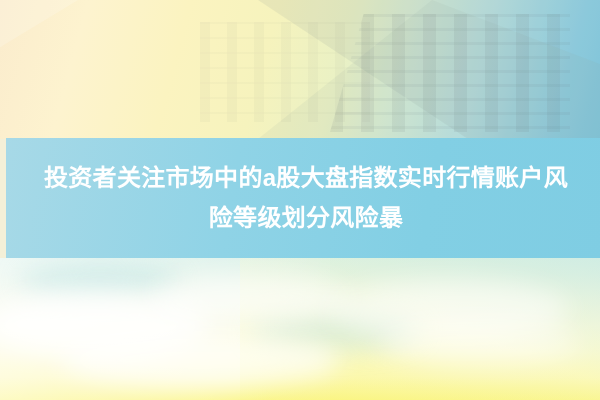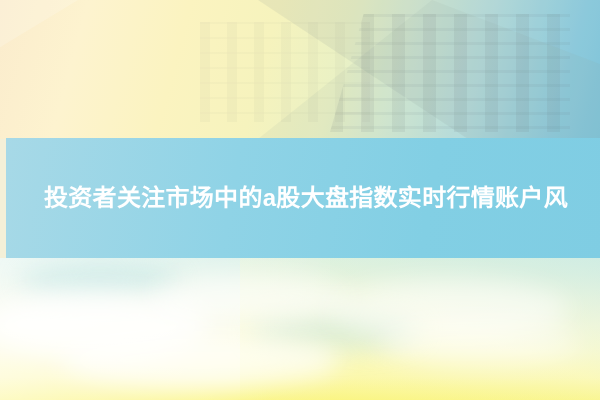--- a/index.html
+++ b/index.html
@@ -173,20 +173,21 @@
   <div class="top-panel">
     <div class="top-wedge-a"></div>
     <div class="top-wedge-b"></div>
     <div class="top-wedge-c"></div>
     <div class="top-texture"></div>
     <div class="top-texture-2"></div>
   </div>
 
   <div class="title-band">
     <div class="title-line">投资者关注市场中的a股大盘指数实时行情账户风</div>
+    <div class="title-line">险等级划分风险暴</div>
   </div>
 
   <div class="bottom-panel">
     <div class="bottom-tint-right"></div>
     <div class="bottom-tint-left"></div>
     <div class="cloud c7"></div>
     <div class="cloud c6"></div>
     <div class="cloud c1"></div>
     <div class="cloud c2"></div>
     <div class="cloud c3"></div>

